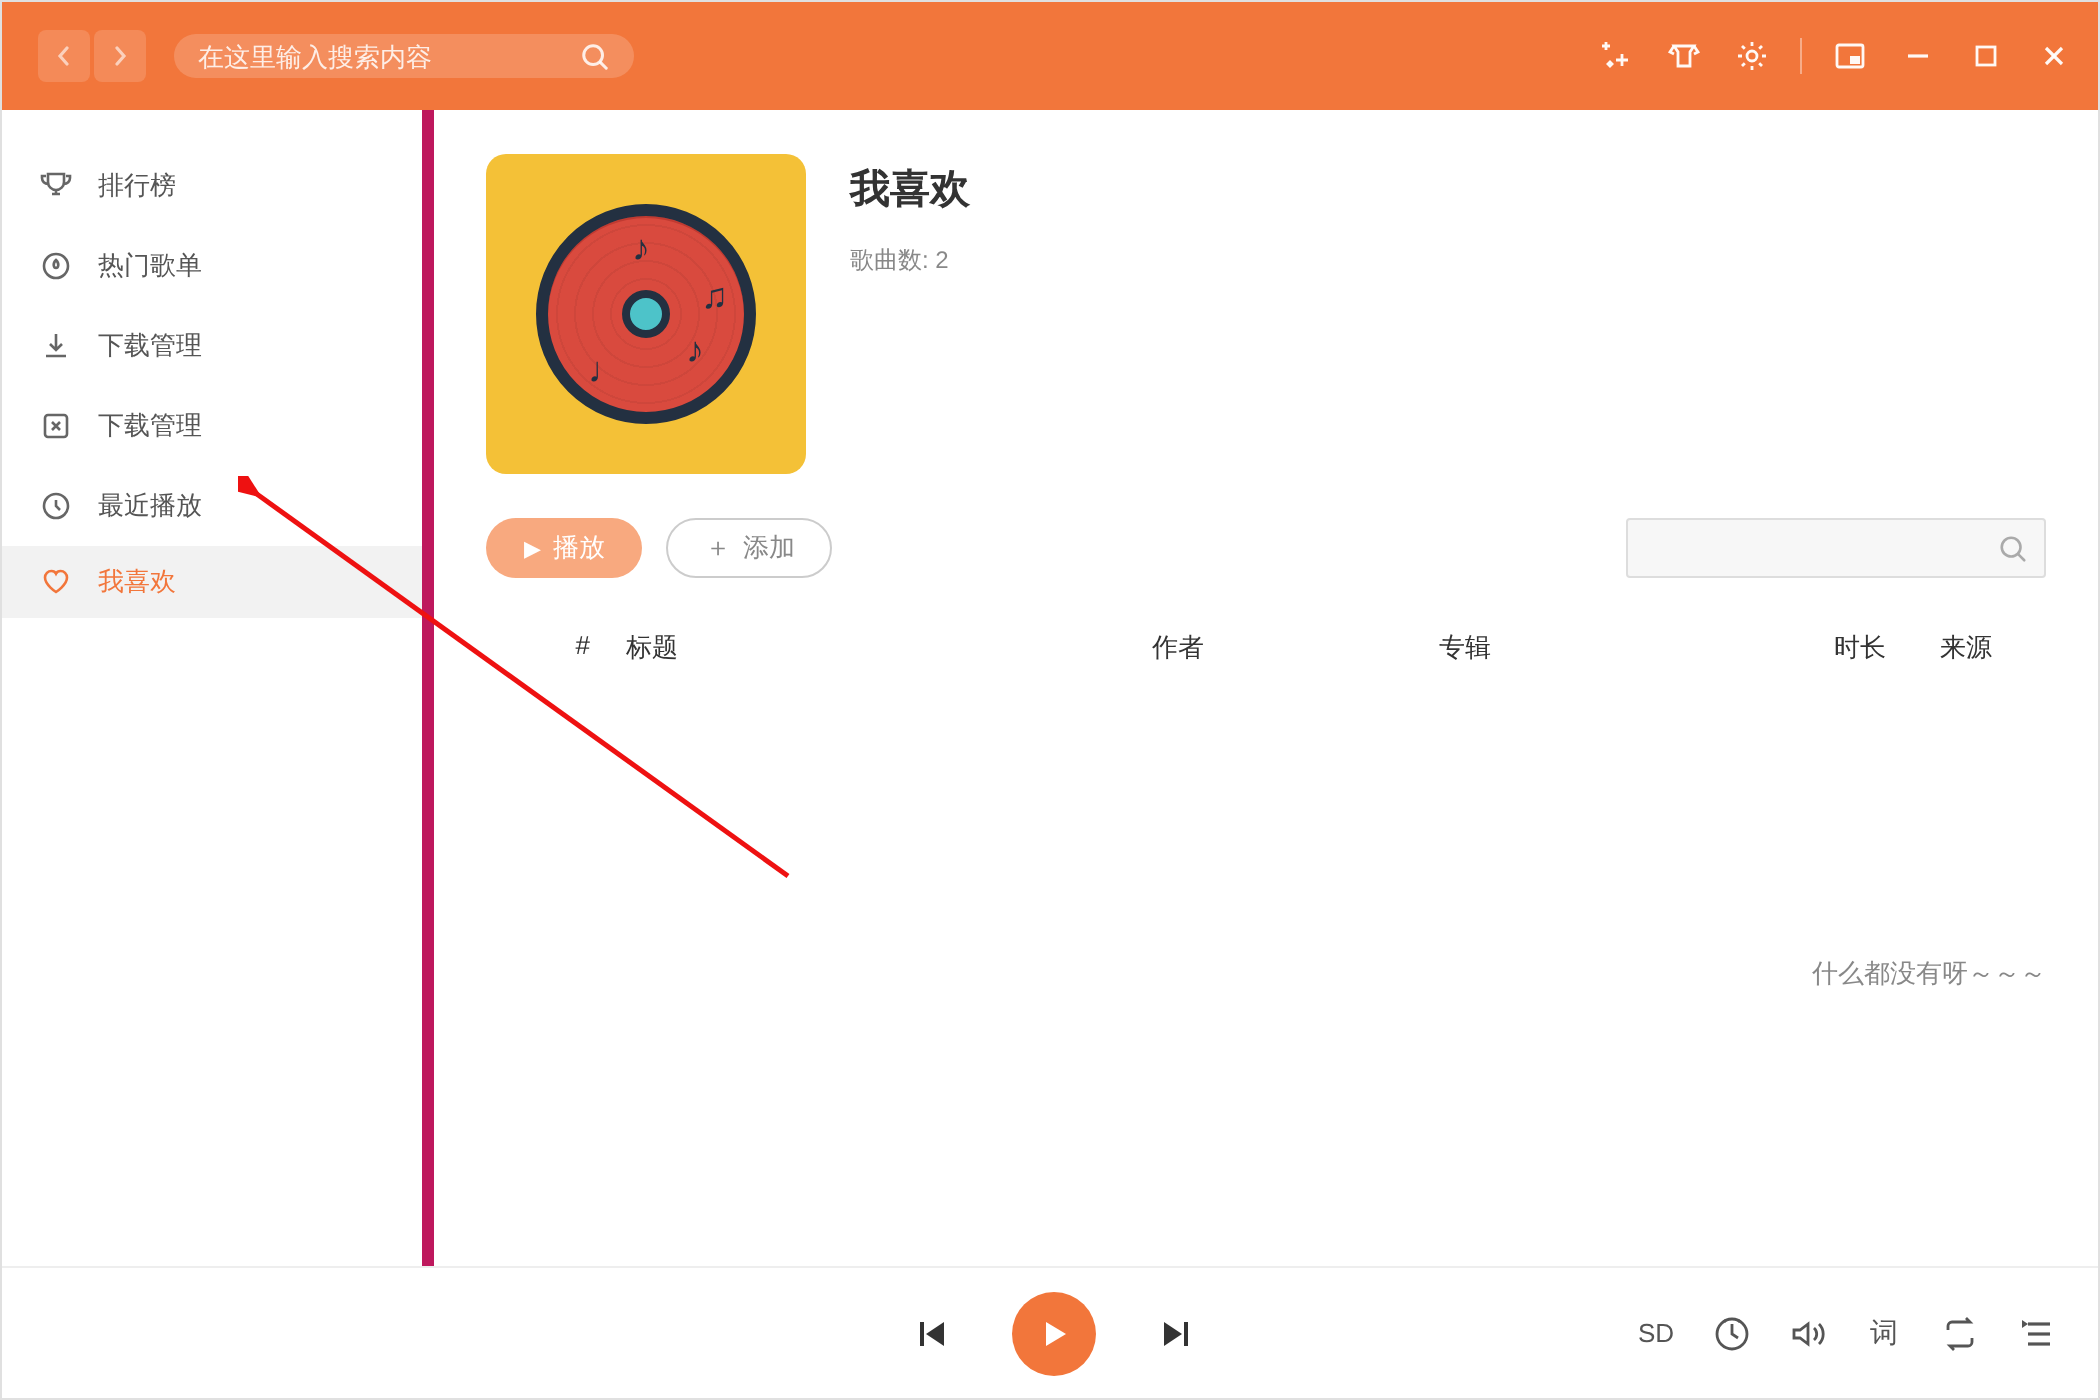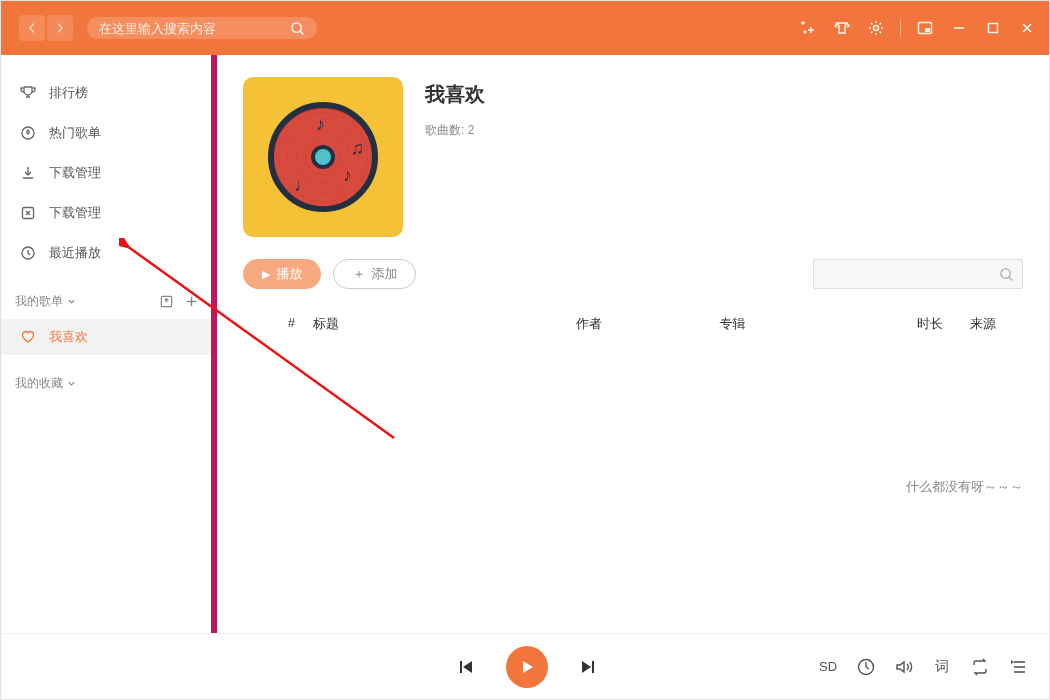--- a/index.html
+++ b/index.html
@@ -383,60 +383,30 @@
     <div class="sb-item">
       <span class="sb-icon">
         <svg width="16" height="16" viewBox="0 0 16 16" stroke="currentColor" stroke-width="1.3" fill="none">
             <circle cx="8" cy="8" r="6"></circle>
             <path d="M8 5v3l2 2"></path>
           </svg>
       </span>
       <span>最近播放</span>
     </div>
 
-    <div class="sb-section">
-      <span class="sb-sec-label">
-        <span>我的歌单</span>
-        <svg width="9" height="9" viewBox="0 0 10 10">
-            <path d="M2 3.5L5 6.5 8 3.5" stroke="currentColor" stroke-width="1.3" fill="none"></path>
-          </svg>
-      </span>
-      <span class="sb-sec-actions">
-        <span>
-          <svg width="15" height="15" viewBox="0 0 16 16" stroke="currentColor" stroke-width="1.3" fill="none">
-              <rect x="2.5" y="2.5" width="11" height="11" rx="1"></rect>
-              <path d="M8 5v4M6 7l2-2 2 2"></path>
-            </svg>
-        </span>
-        <span>
-          <svg width="15" height="15" viewBox="0 0 16 16" stroke="currentColor" stroke-width="1.5">
-              <line x1="8" y1="3" x2="8" y2="13"></line>
-              <line x1="3" y1="8" x2="13" y2="8"></line>
-            </svg>
-        </span>
-      </span>
-    </div>
 
     <div class="sb-playlist active">
       <span class="sb-icon">
         <svg width="16" height="16" viewBox="0 0 16 16" stroke="currentColor" stroke-width="1.3" fill="none">
             <path d="M8 13S2.5 9.5 2.5 5.8C2.5 3.9 4 2.5 5.7 2.5c1 0 1.9.5 2.3 1.3.4-.8 1.3-1.3 2.3-1.3 1.7 0 3.2 1.4 3.2 3.3C13.5 9.5 8 13 8 13z"></path>
           </svg>
       </span>
       <span>我喜欢</span>
     </div>
 
-    <div class="sb-section">
-      <span class="sb-sec-label">
-        <span>我的收藏</span>
-        <svg width="9" height="9" viewBox="0 0 10 10">
-            <path d="M2 3.5L5 6.5 8 3.5" stroke="currentColor" stroke-width="1.3" fill="none"></path>
-          </svg>
-      </span>
-    </div>
   </div>
 
   <div class="main">
     <div class="playlist-header">
       <div class="cover">
         <div class="vinyl">
           <div class="center"></div>
           <span class="note" style="top:6px;left:42px">♪</span>
           <span class="note" style="top:30px;right:8px">♫</span>
           <span class="note" style="bottom:10px;left:20px">♩</span>

